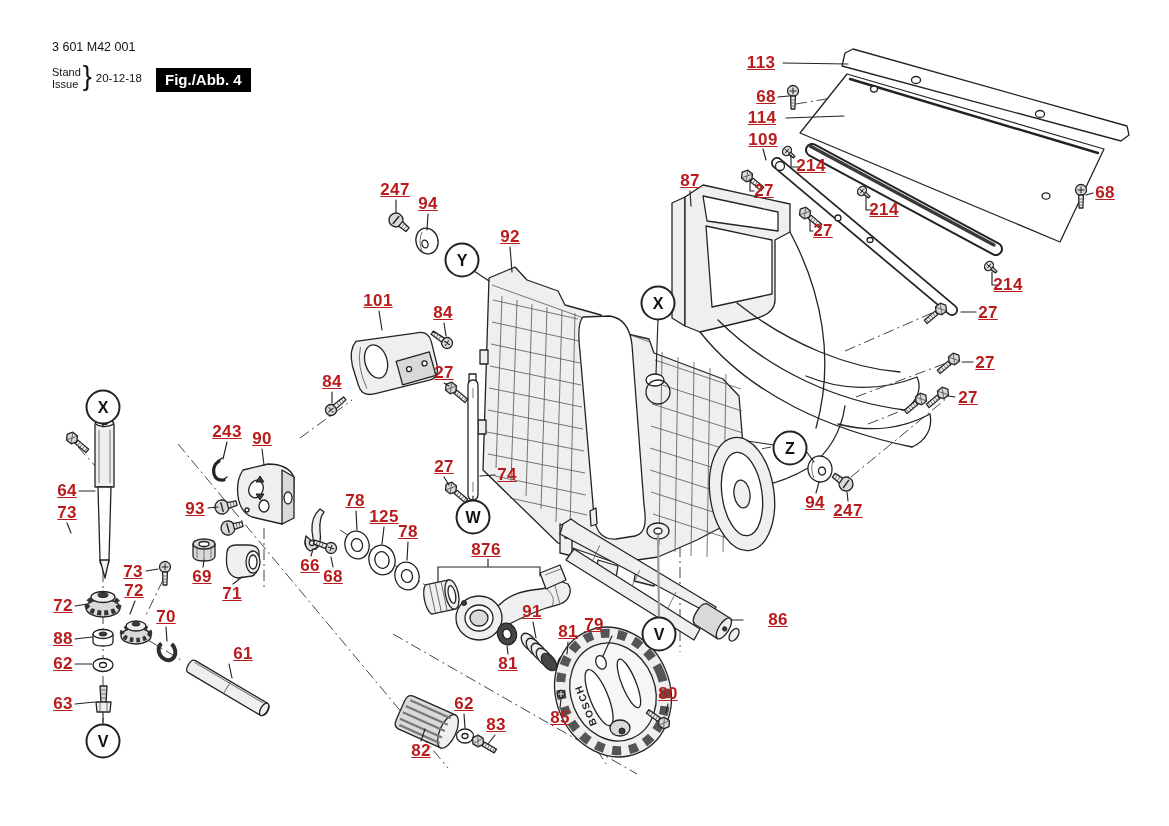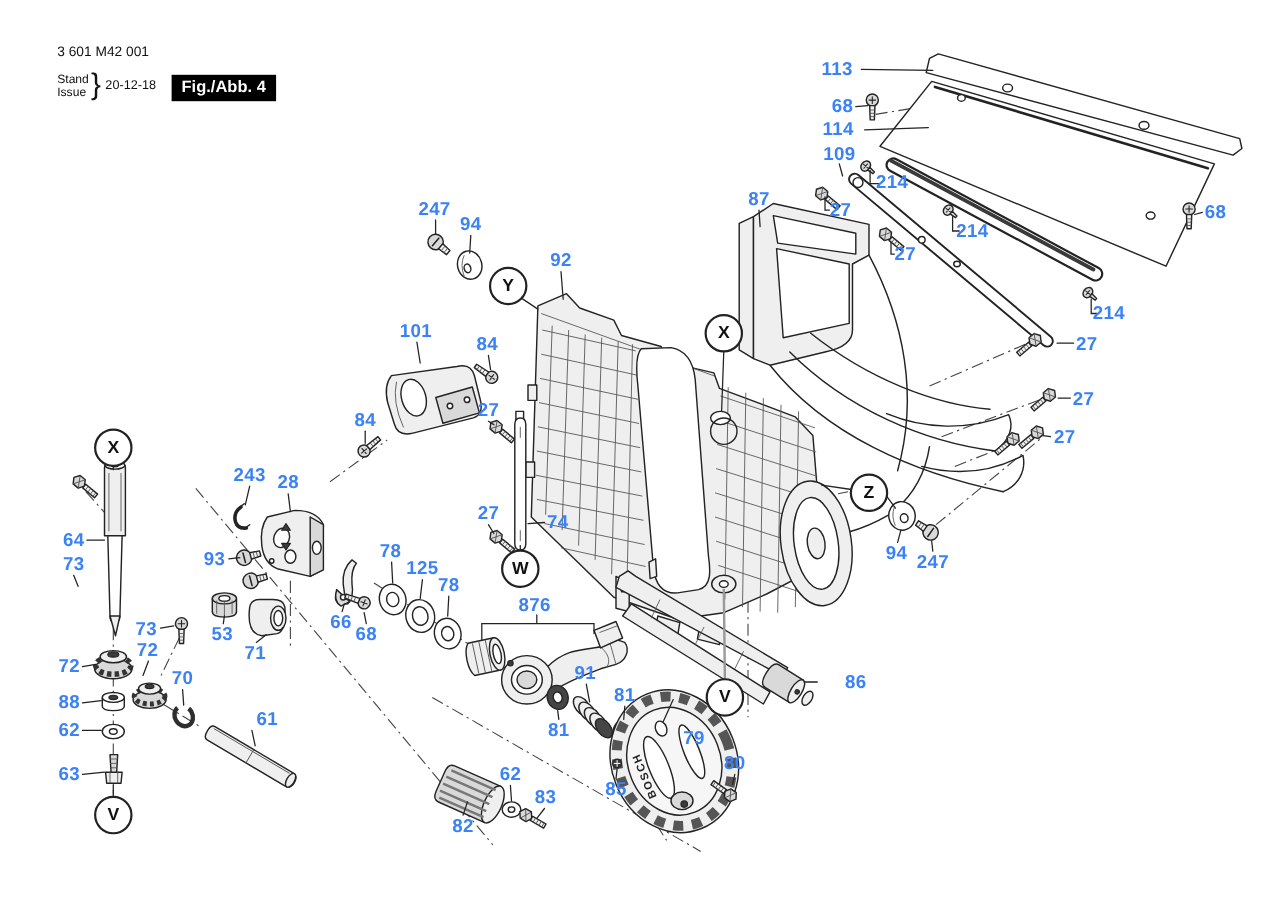--- a/index.html
+++ b/index.html
@@ -12,21 +12,21 @@
   .fw{fill:#fff;stroke:#232323;stroke-width:1.3;stroke-linejoin:round;}
   .fl{fill:#efefef;stroke:#232323;stroke-width:1.3;stroke-linejoin:round;}
   .fm{fill:#d9d9d9;stroke:#232323;stroke-width:1.3;stroke-linejoin:round;}
   .fd{fill:#3b3b3b;stroke:#232323;stroke-width:1;stroke-linejoin:round;}
   .dd{fill:none;stroke:#444;stroke-width:1;stroke-dasharray:11 4 2 4;}
   .ld{fill:none;stroke:#232323;stroke-width:1.15;stroke-linecap:round;}
   .gray{fill:none;stroke:#9a9a9a;stroke-width:2.2;stroke-linecap:round;}
   .thin{fill:none;stroke:#555;stroke-width:.8;}
   
   .plabel{position:absolute;transform:translate(-50%,-50%);font-weight:bold;font-size:17px;
-          letter-spacing:.3px;white-space:nowrap;color:#3b82f6;}
+          letter-spacing:.3px;white-space:nowrap;color:#b91c1c;text-decoration:underline;}
   .balloon{position:absolute;transform:translate(-50%,-50%);width:31px;height:31px;
            border:2px solid #222;border-radius:50%;background:#fff;display:flex;
            align-items:center;justify-content:center;font-weight:bold;font-size:16px;}
   .hdr-num{position:absolute;left:52px;top:40px;font-size:12.5px;}
   .hdr-stand{position:absolute;left:52px;top:62px;display:flex;align-items:center;gap:2px;}
   .stand-col{display:flex;flex-direction:column;font-size:11px;line-height:12px;}
   .brace{font-size:27px;font-weight:300;margin:0 2px 0 0;transform:translateY(-1px);}
   .hdr-date{font-size:11.5px;}
   .figbox{position:absolute;left:156px;top:68px;background:#000;color:#fff;font-weight:bold;
           font-size:15px;padding:3px 9px 4px;}
@@ -467,38 +467,38 @@
       <div class="plabel" style="left: 444px; top: 373px;">27</div>
       <div class="plabel" style="left: 444px; top: 467px;">27</div>
       <div class="plabel" style="left: 507px; top: 475px;">74</div>
       <div class="plabel" style="left: 67px; top: 491px;">64</div>
       <div class="plabel" style="left: 67px; top: 513px;">73</div>
       <div class="plabel" style="left: 63px; top: 606px;">72</div>
       <div class="plabel" style="left: 63px; top: 639px;">88</div>
       <div class="plabel" style="left: 63px; top: 664px;">62</div>
       <div class="plabel" style="left: 63px; top: 704px;">63</div>
       <div class="plabel" style="left: 227px; top: 432px;">243</div>
-      <div class="plabel" style="left: 262px; top: 439px;">28</div>
+      <div class="plabel" style="left: 262px; top: 439px;">90</div>
       <div class="plabel" style="left: 195px; top: 509px;">93</div>
       <div class="plabel" style="left: 133px; top: 572px;">73</div>
       <div class="plabel" style="left: 134px; top: 591px;">72</div>
       <div class="plabel" style="left: 166px; top: 617px;">70</div>
-      <div class="plabel" style="left: 202px; top: 577px;">53</div>
+      <div class="plabel" style="left: 202px; top: 577px;">69</div>
       <div class="plabel" style="left: 232px; top: 594px;">71</div>
       <div class="plabel" style="left: 228px; top: 654px; margin-left: 15px;">61</div>
       <div class="plabel" style="left: 310px; top: 566px;">66</div>
       <div class="plabel" style="left: 333px; top: 577px;">68</div>
       <div class="plabel" style="left: 355px; top: 501px;">78</div>
       <div class="plabel" style="left: 384px; top: 517px;">125</div>
       <div class="plabel" style="left: 408px; top: 532px;">78</div>
       <div class="plabel" style="left: 486px; top: 550px;">876</div>
       <div class="plabel" style="left: 532px; top: 612px;">91</div>
       <div class="plabel" style="left: 568px; top: 632px;">81</div>
       <div class="plabel" style="left: 508px; top: 664px;">81</div>
-      <div class="plabel" style="left: 631px; top: 625px; margin-top: 46px;">79</div>
+      <div class="plabel" style="left: 594px; top: 625px;">79</div>
       <div class="plabel" style="left: 668px; top: 694px; text-align: right;">80</div>
       <div class="plabel" style="left: 560px; top: 718px;">85</div>
       <div class="plabel" style="left: 421px; top: 751px;">82</div>
       <div class="plabel" style="left: 464px; top: 704px;">62</div>
       <div class="plabel" style="left: 496px; top: 725px;">83</div>
       <div class="plabel" style="left: 756px; top: 620px; margin-left: 22px;">86</div>
       <div class="plabel" style="left: 815px; top: 503px;">94</div>
       <div class="plabel" style="left: 848px; top: 511px;">247</div>
       <div class="balloon" style="left: 103px; top: 407px;">X</div>
       <div class="balloon" style="left: 103px; top: 741px;">V</div>

